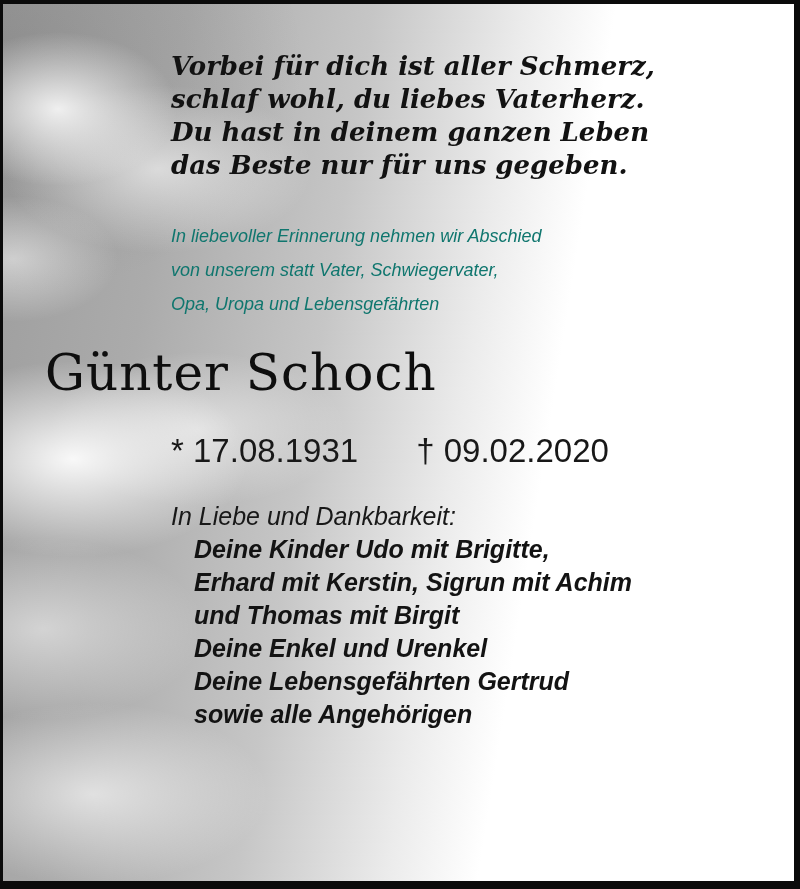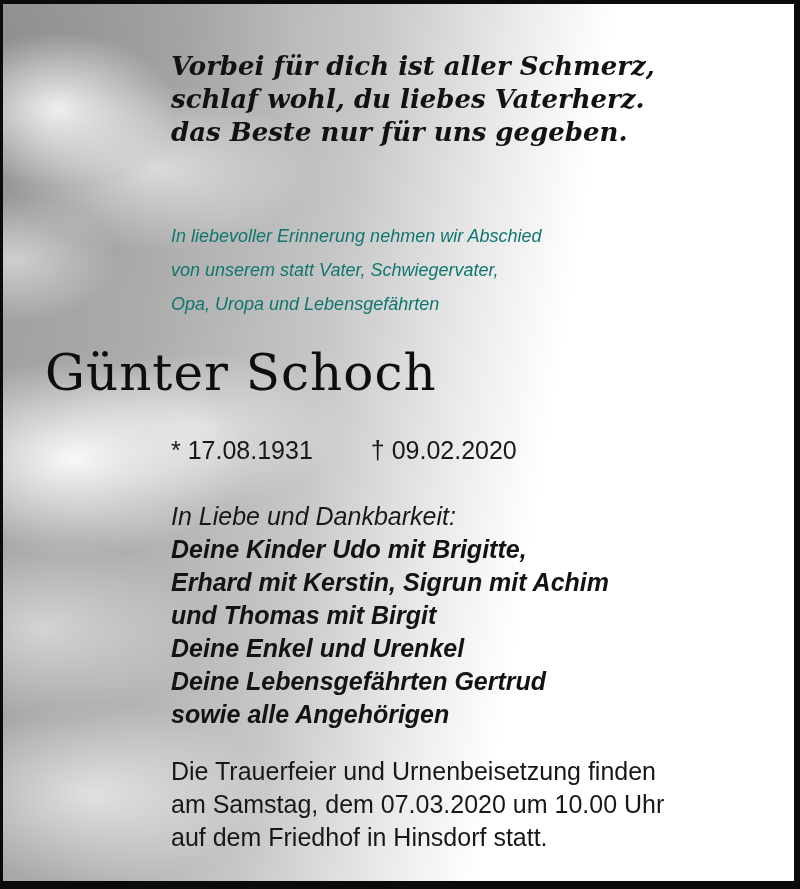--- a/index.html
+++ b/index.html
@@ -69,36 +69,37 @@
     letter-spacing: 1px;
     color: #0e0e0e;
     white-space: nowrap;
   }
   .dates {
     position: absolute;
     left: 168px;
     top: 430px;
     display: flex;
     gap: 58px;
-    font-size: 25px;
+    font-size: 33px;
     line-height: 33px;
     color: #181818;
   }
   .thanks {
     position: absolute;
     left: 168px;
     top: 496px;
     font-size: 25px;
     line-height: 33px;
     color: #181818;
     font-style: italic;
   }
   .thanks .bold-line {
     font-weight: bold;
     color: #131313;
+    margin-left: 23px;
   }
   .funeral {
     position: absolute;
     left: 168px;
     top: 751px;
     font-size: 25px;
     line-height: 33px;
     color: #181818;
   }
 </style>
@@ -106,20 +107,21 @@
 <body>
 
 <div class="frame">
   <div class="sky"></div>
 
   <div class="content">
 
     <div class="poem">
       <div>Vorbei für dich ist aller Schmerz,</div>
       <div>schlaf wohl, du liebes Vaterherz.</div>
+      <div>Du hast in deinem ganzen Leben</div>
       <div>das Beste nur für uns gegeben.</div>
     </div>
 
     <div class="intro">
       <div>In liebevoller Erinnerung nehmen wir Abschied</div>
       <div>von unserem statt Vater, Schwiegervater,</div>
       <div>Opa, Uropa und Lebensgefährten</div>
     </div>
 
     <div class="name">Günter Schoch</div>
@@ -132,20 +134,15 @@
     <div class="thanks">
       <div>In Liebe und Dankbarkeit:</div>
       <div class="bold-line">Deine Kinder Udo mit Brigitte,</div>
       <div class="bold-line">Erhard mit Kerstin, Sigrun mit Achim</div>
       <div class="bold-line">und Thomas mit Birgit</div>
       <div class="bold-line">Deine Enkel und Urenkel</div>
       <div class="bold-line">Deine Lebensgefährten Gertrud</div>
       <div class="bold-line">sowie alle Angehörigen</div>
     </div>
 
-    <div class="funeral">
-      <div>Die Trauerfeier und Urnenbeisetzung finden</div>
-      <div>am Samstag, dem 07.03.2020 um 10.00 Uhr</div>
-      <div>auf dem Friedhof in Hinsdorf statt.</div>
-    </div>
 
   </div>
 </div>
 
 </body></html>

